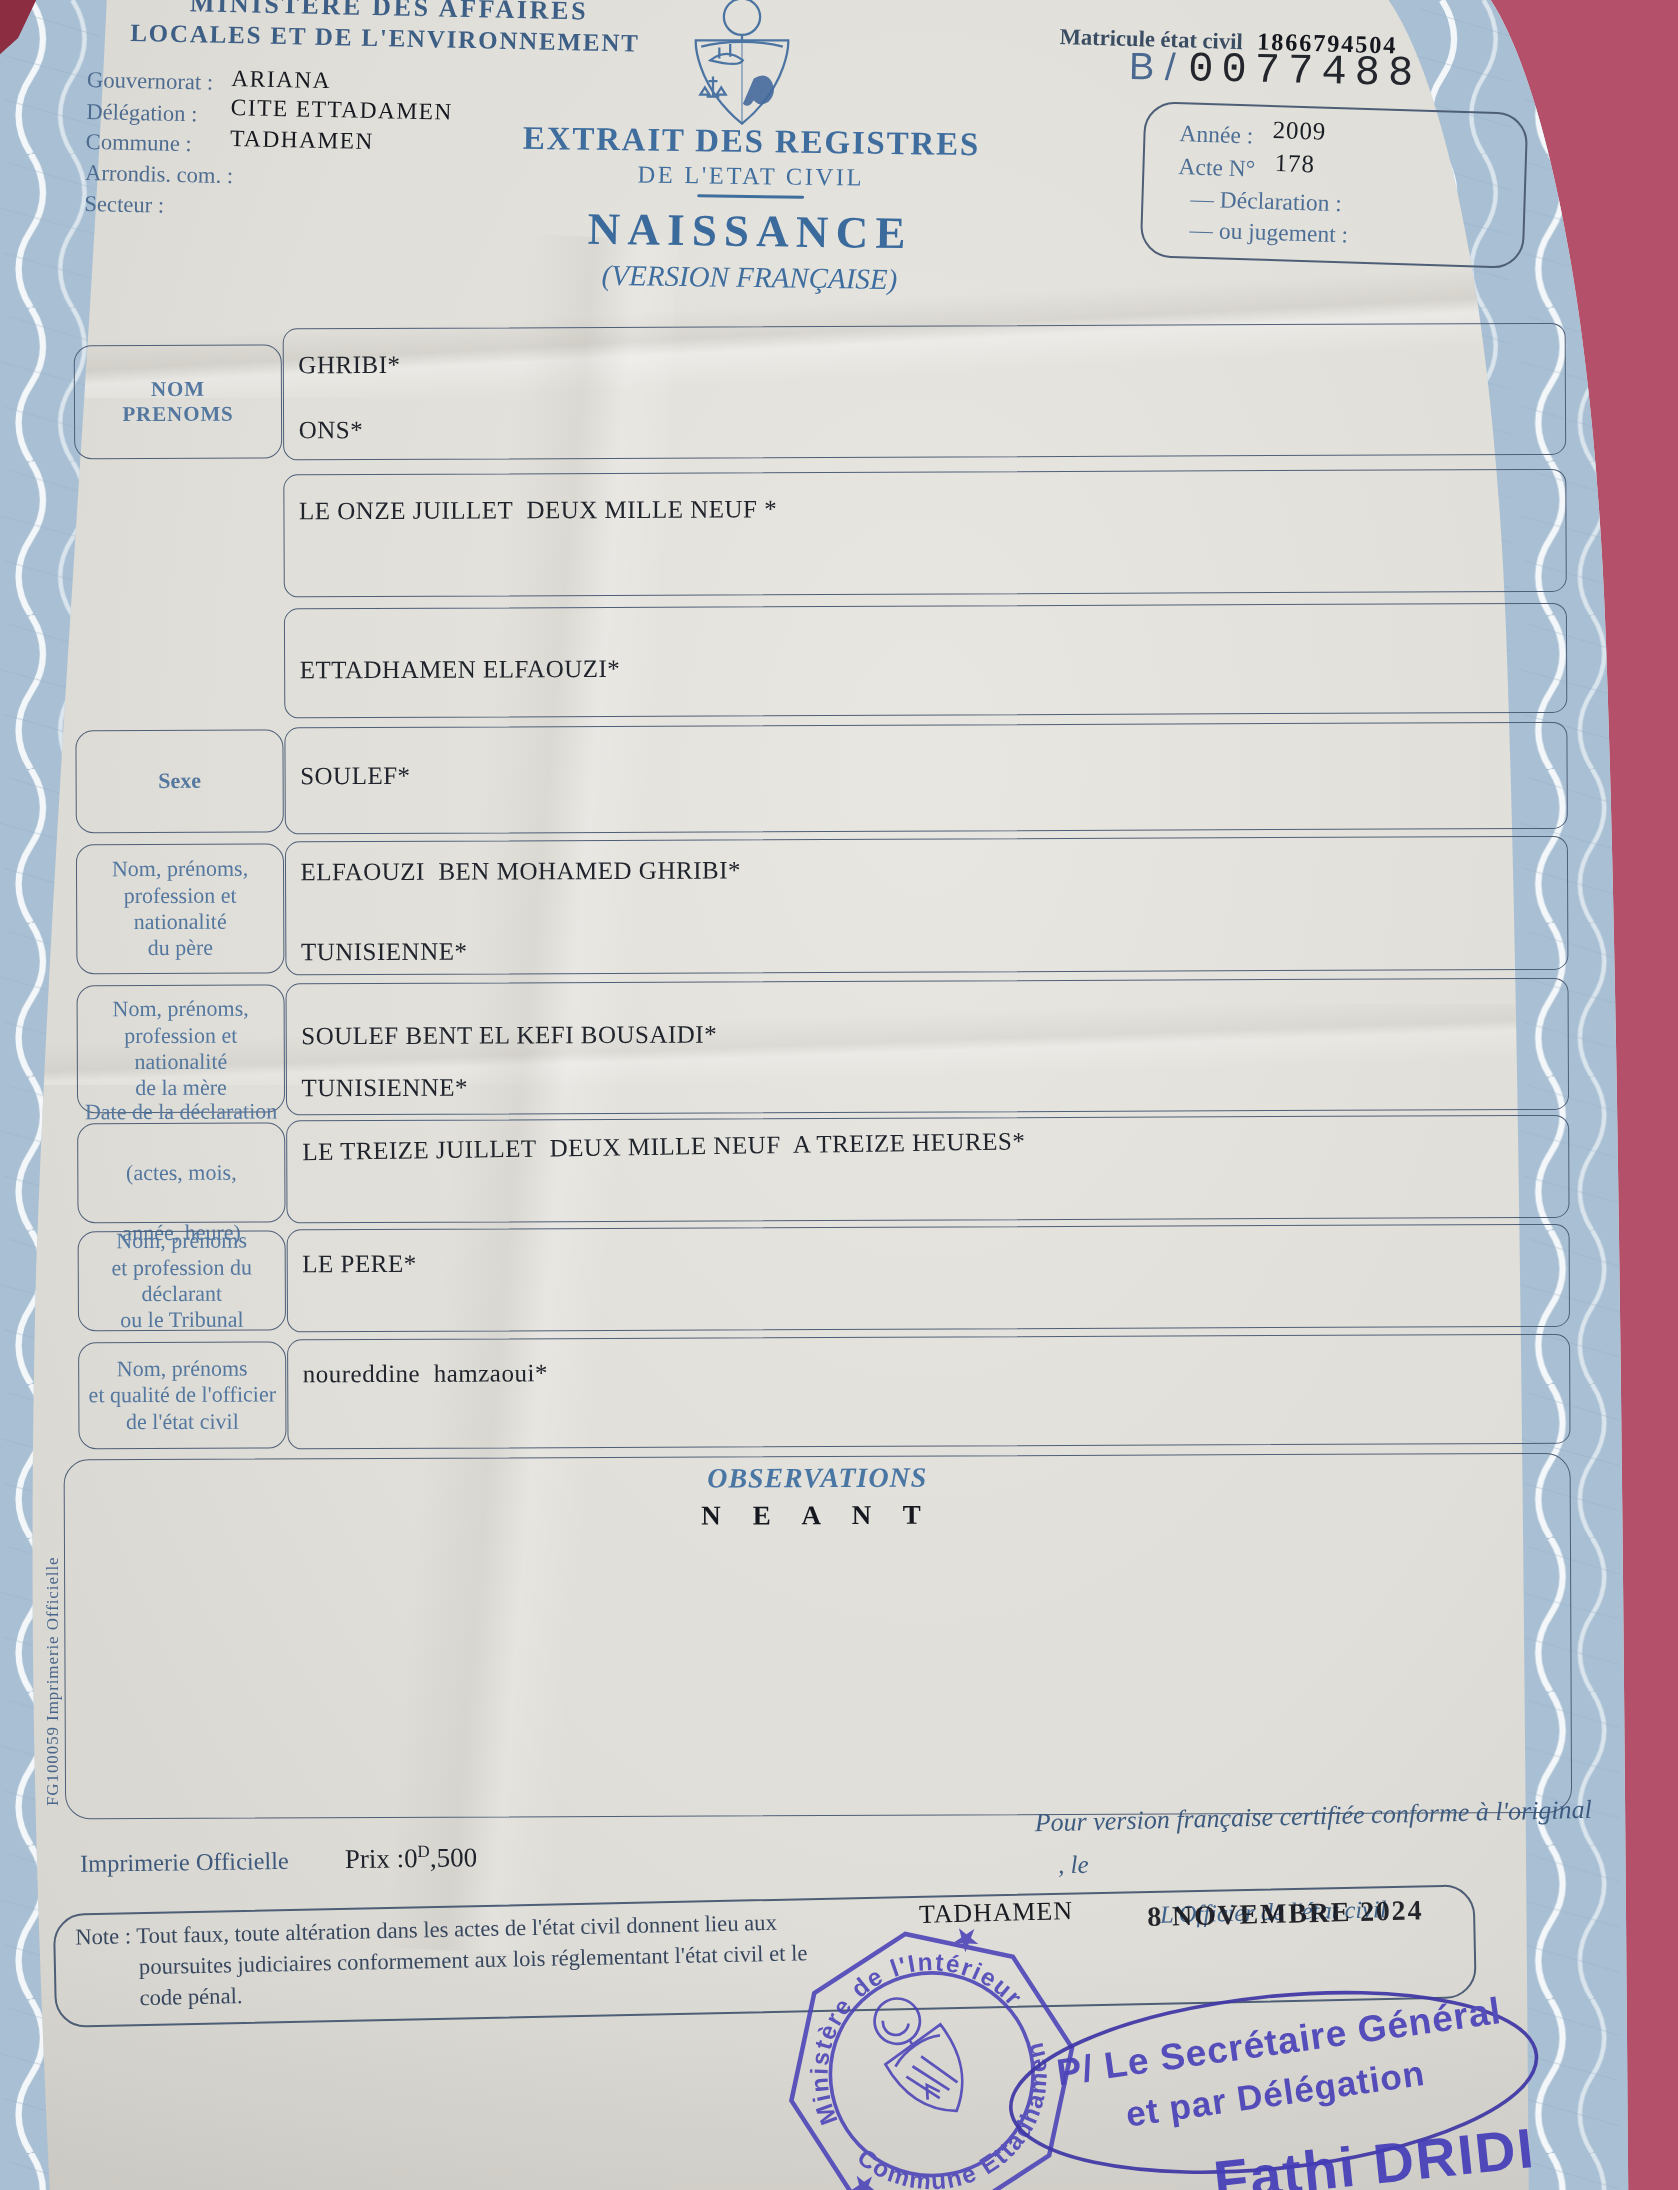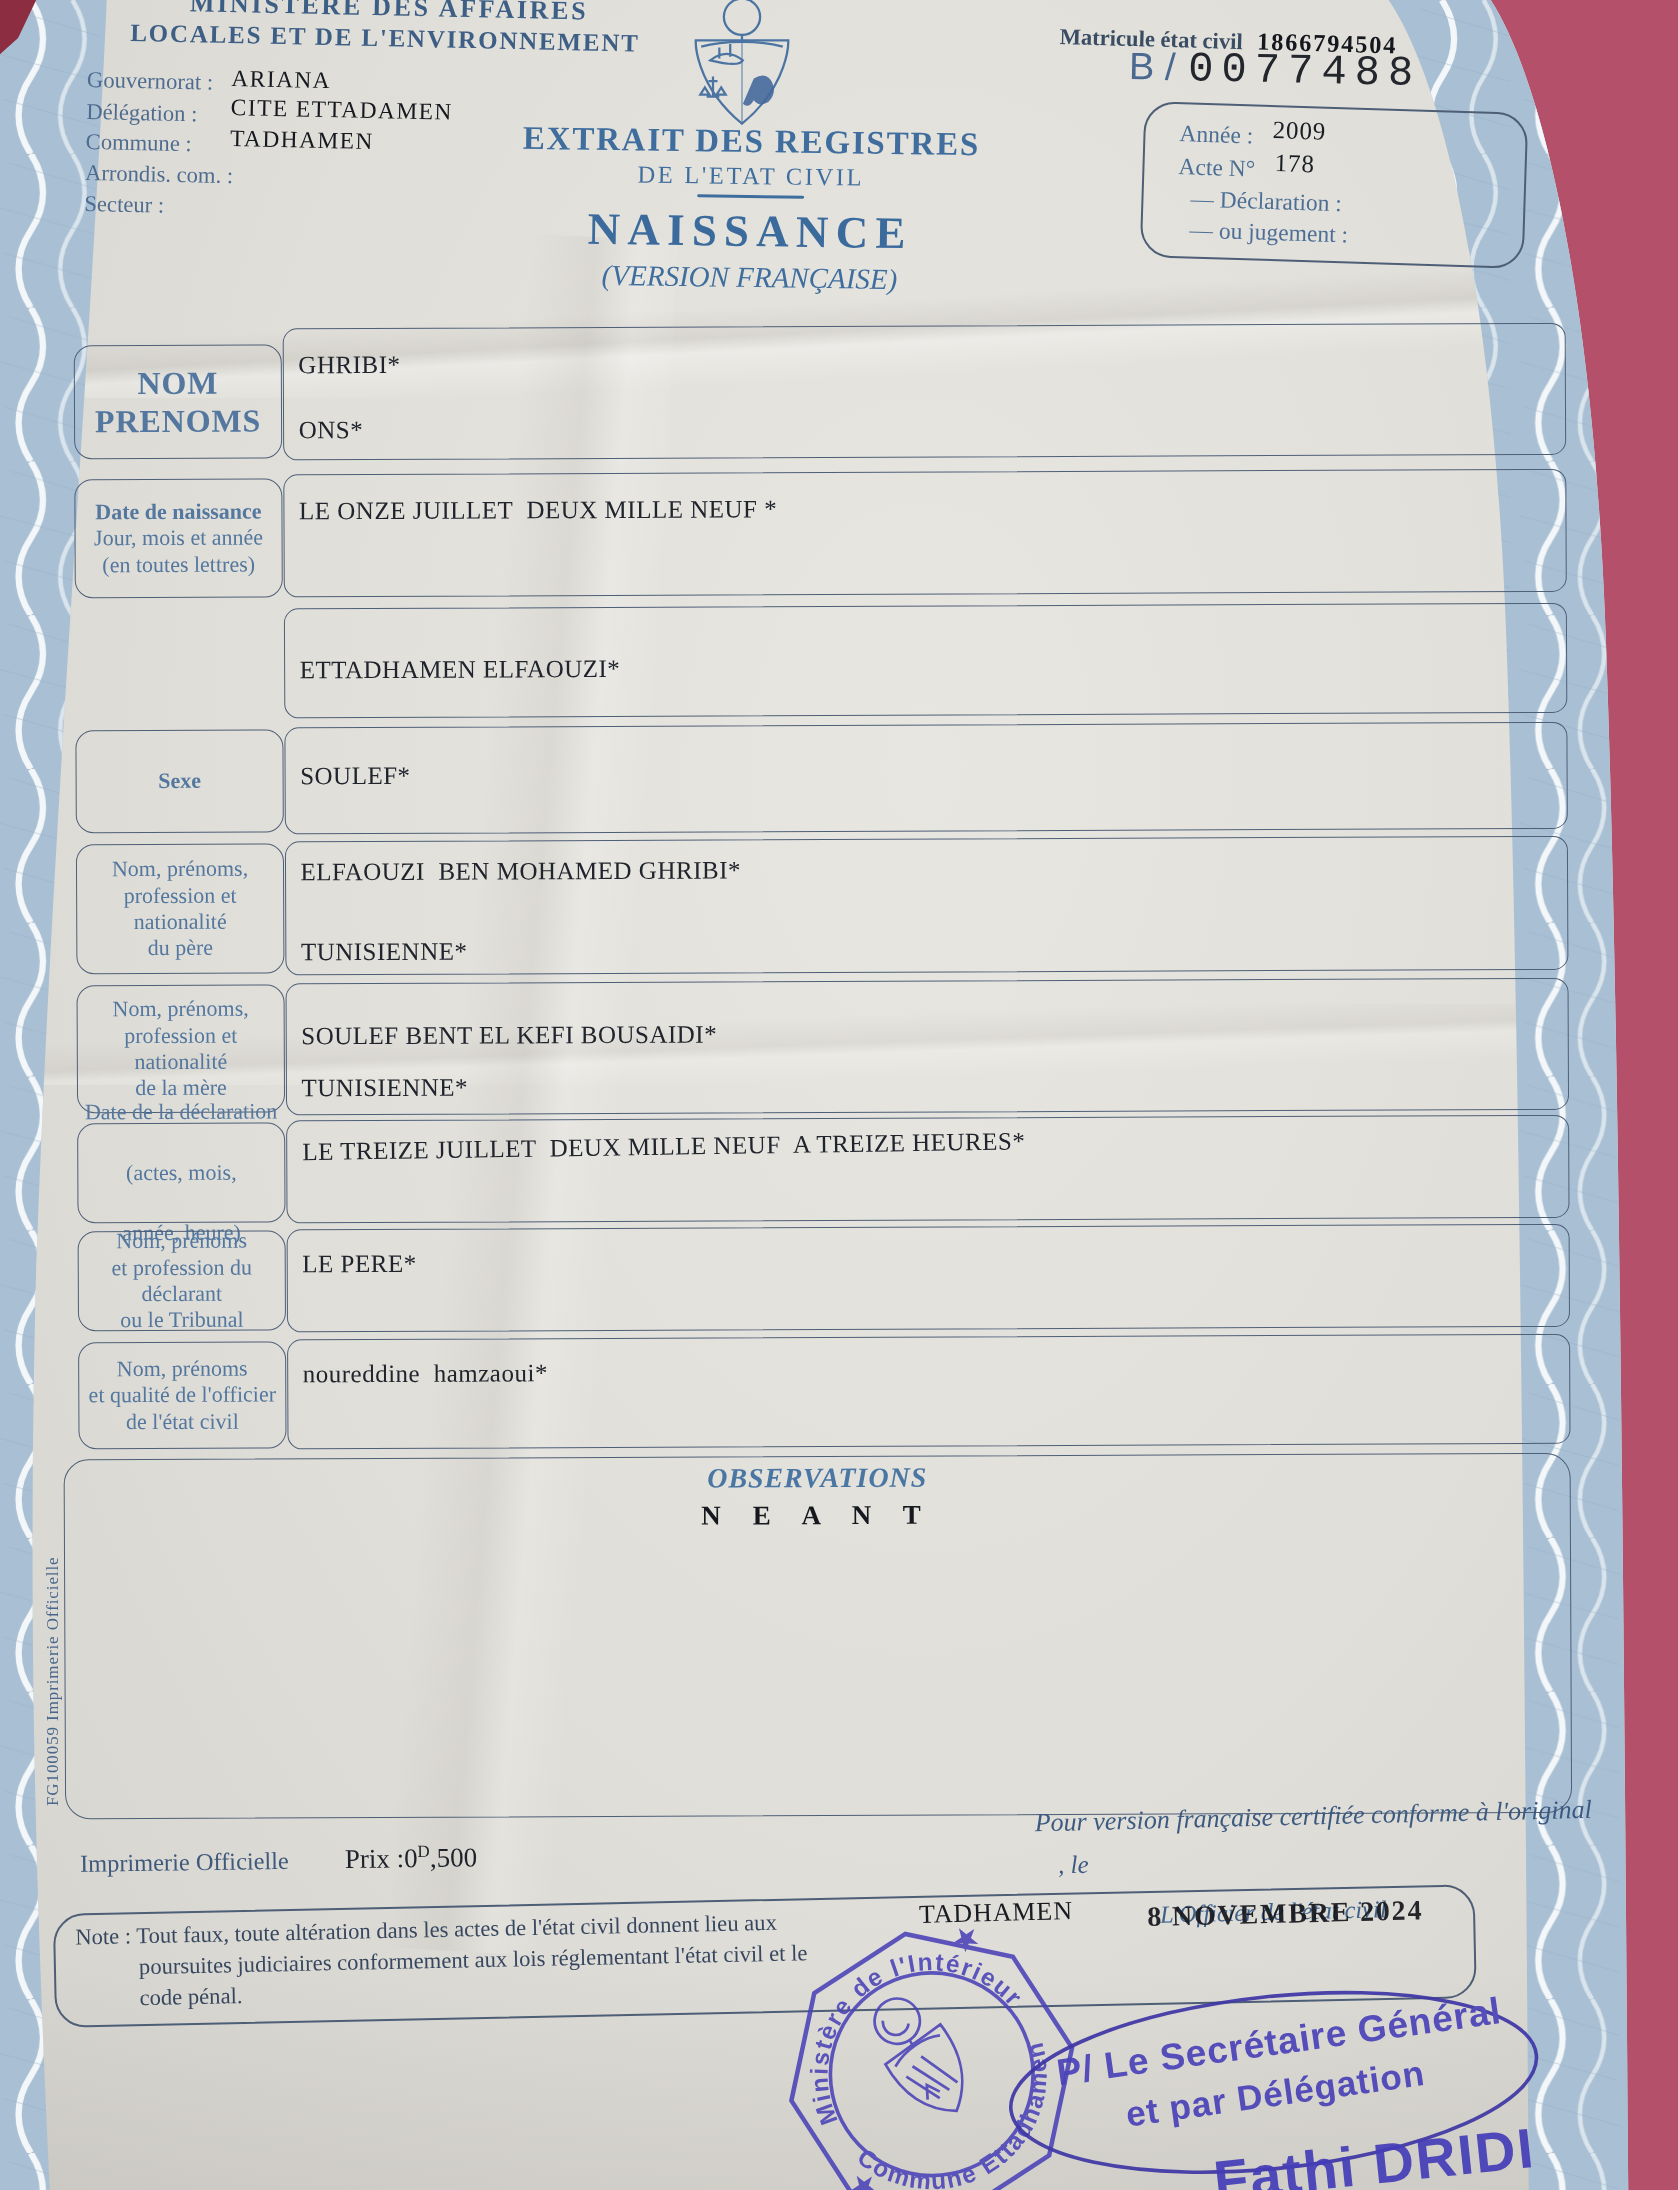--- a/index.html
+++ b/index.html
@@ -136,34 +136,29 @@
     <span style="left:34px;top:16.3px">Année :</span>
     <span class="av" style="left:127px;top:9px">2009</span>
     <span style="left:34px;top:49px">Acte N°</span>
     <span class="av" style="left:130px;top:42px">178</span>
     <span style="left:47px;top:81px">— Déclaration :</span>
     <span style="left:47px;top:112px">— ou jugement :</span>
   </div>
 
   <div style="position:absolute;left:0;top:0;width:1678px;height:2191px;transform:rotate(-0.25deg);transform-origin:center;">
 
-    <div class="lbl-box" style="left:77px;top:342px;width:208px;height:114px;font-size:32px;font-weight:bold;letter-spacing:0.9px;">
+    <div class="lbl-box" style="left:77px;top:342px;width:208px;height:114px;font-size:21px;font-weight:bold;letter-spacing:0.9px;">
       <span>NOM</span>
       <span>PRENOMS</span>
     </div>
     <div class="val-box" style="left:286px;top:326px;width:1283px;height:132px;">
       <span class="val" style="left:14.5px;top:22px">GHRIBI*</span>
       <span class="val" style="left:14.5px;top:87px">ONS*</span>
     </div>
 
-    <div class="lbl-box" style="left:77px;top:476px;width:208px;height:119px;">
-      <span class="lb">Date de naissance</span>
-      <span>Jour, mois et année</span>
-      <span>(en toutes lettres)</span>
-    </div>
     <div class="val-box" style="left:286px;top:472px;width:1283px;height:123px;">
       <span class="val" style="left:14.5px;top:22px">LE ONZE JUILLET  DEUX MILLE NEUF *</span>
     </div>
 
     <div class="val-box" style="left:286px;top:606px;width:1283px;height:110px;">
       <span class="val" style="left:14.5px;top:47px">ETTADHAMEN ELFAOUZI*</span>
     </div>
 
     <div class="lbl-box" style="left:77px;top:727px;width:208px;height:103px;font-weight:bold;">
       <span>Sexe</span>

